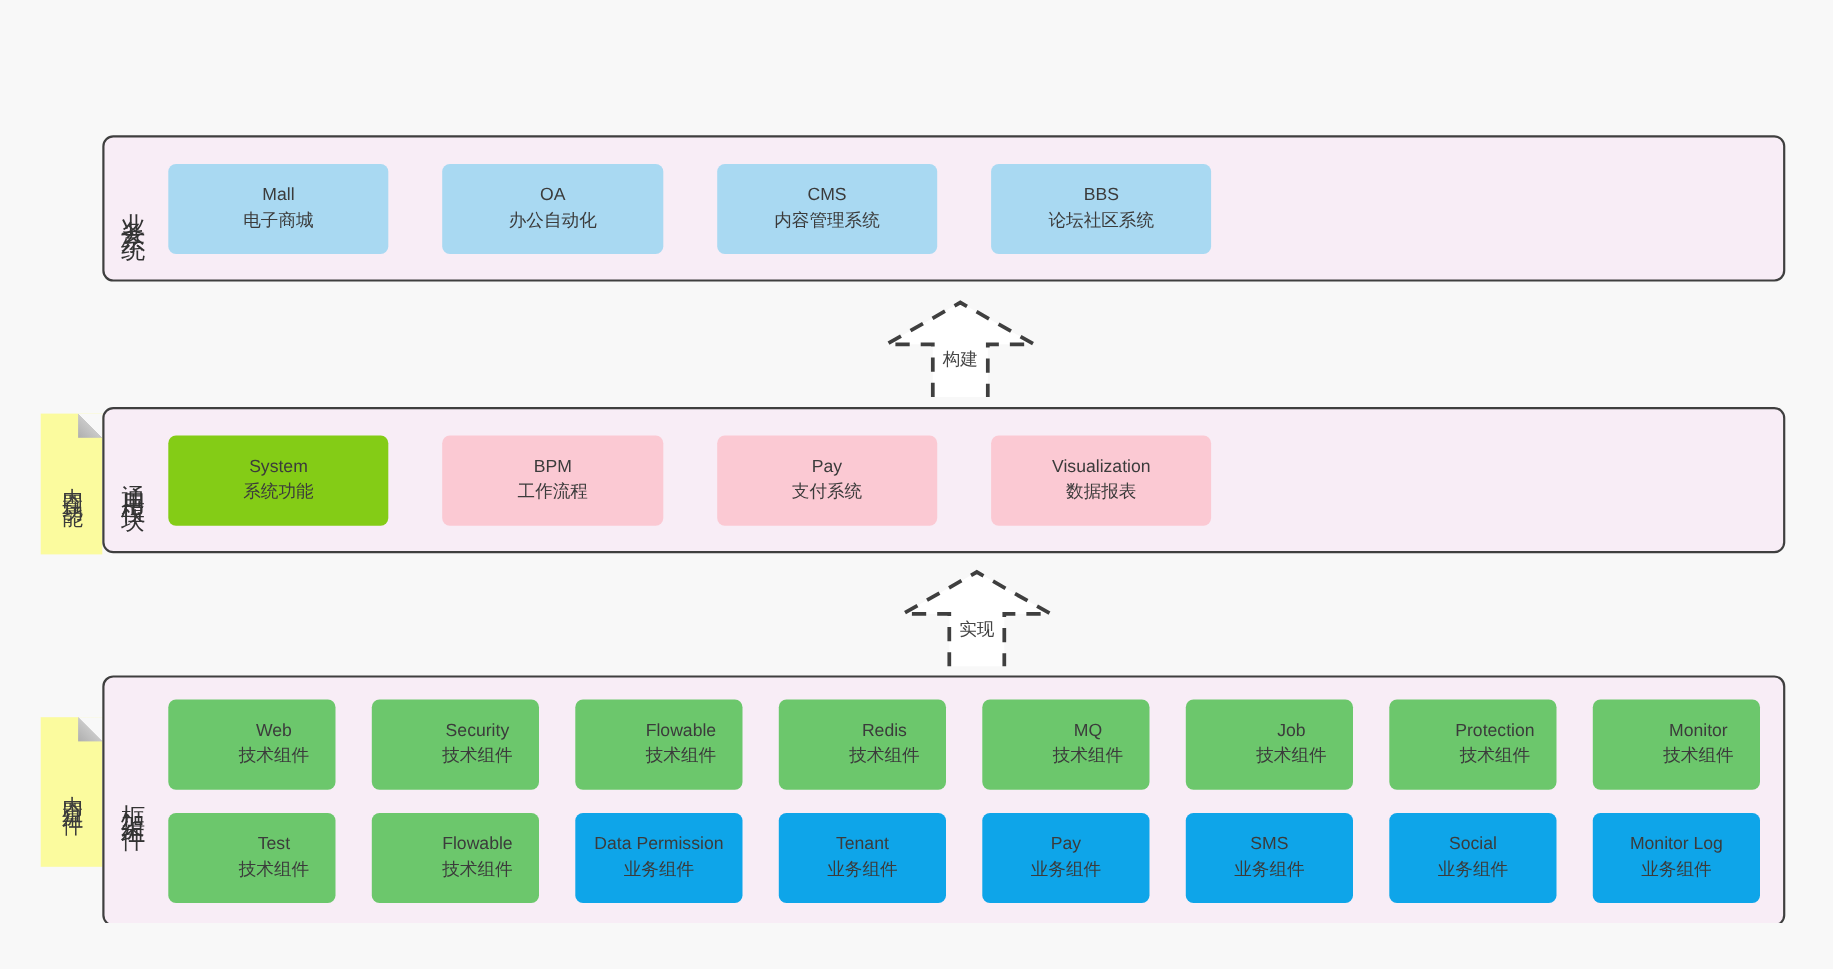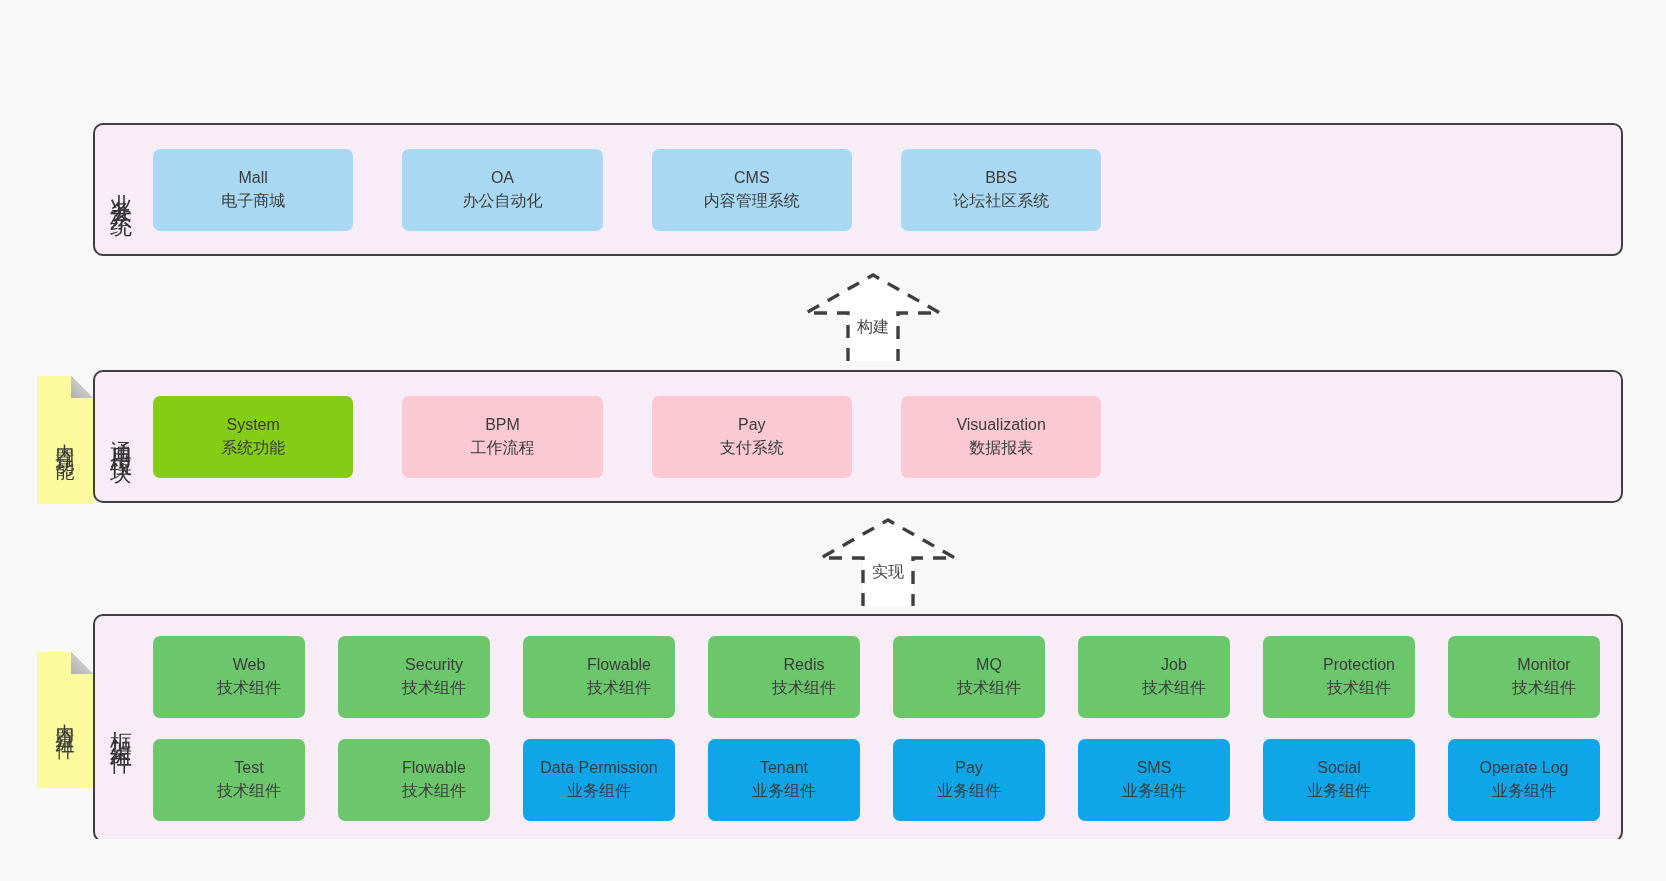--- a/index.html
+++ b/index.html
@@ -181,20 +181,20 @@
         </div>
         <div class="box lightgreen">
           <div>SMS</div>
           <div>业务组件</div>
         </div>
         <div class="box lightgreen">
           <div>Social</div>
           <div>业务组件</div>
         </div>
         <div class="box lightgreen">
-          <div>Operate Log</div>
+          <div>Monitor Log</div>
           <div>业务组件</div>
         </div>
       </div>
     </div>
   </section>
 
 </div>
 
 </body></html>

